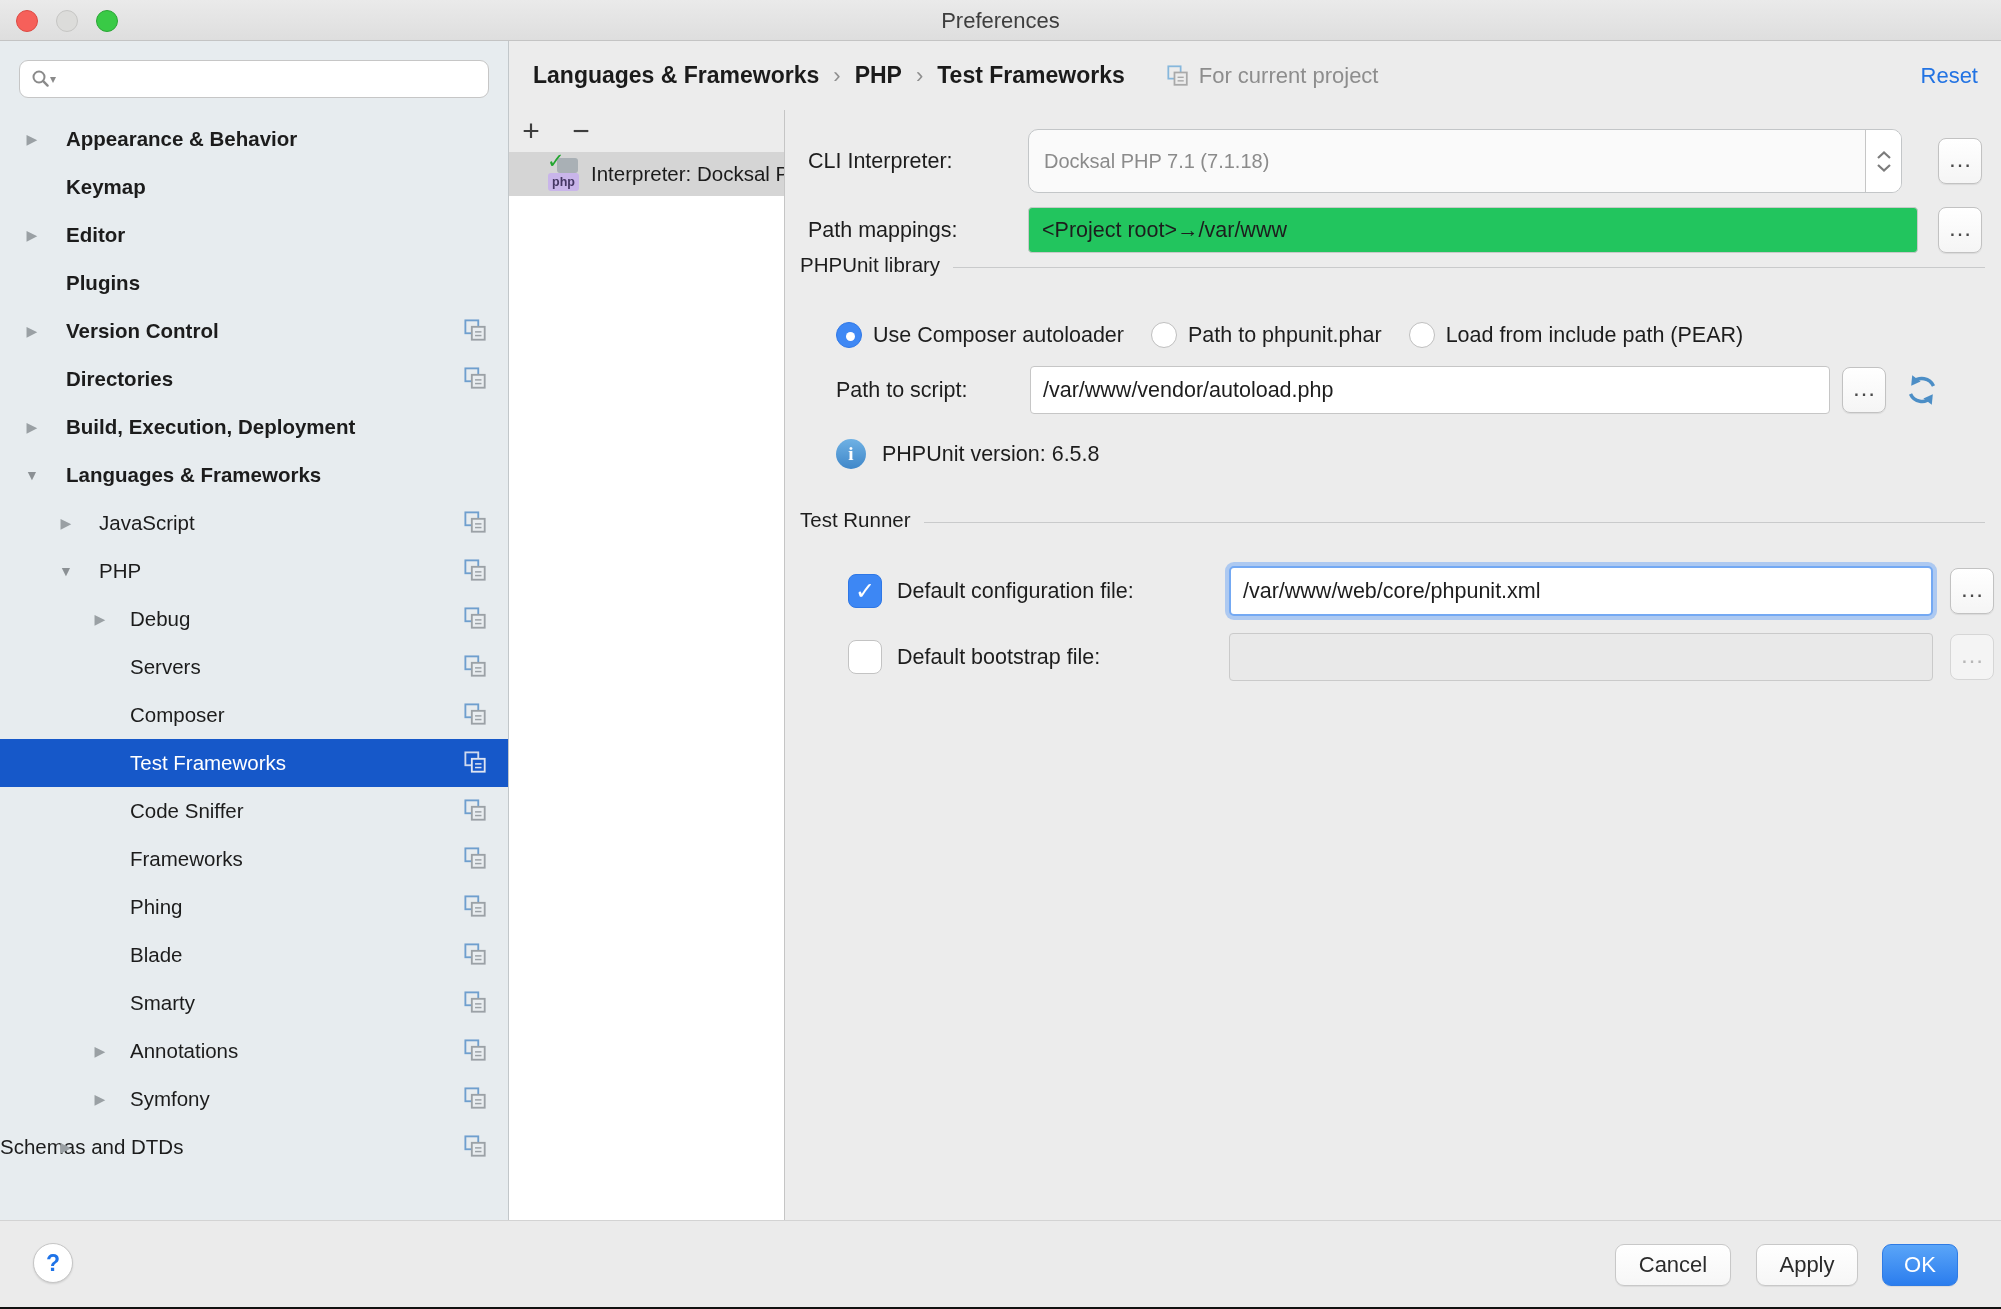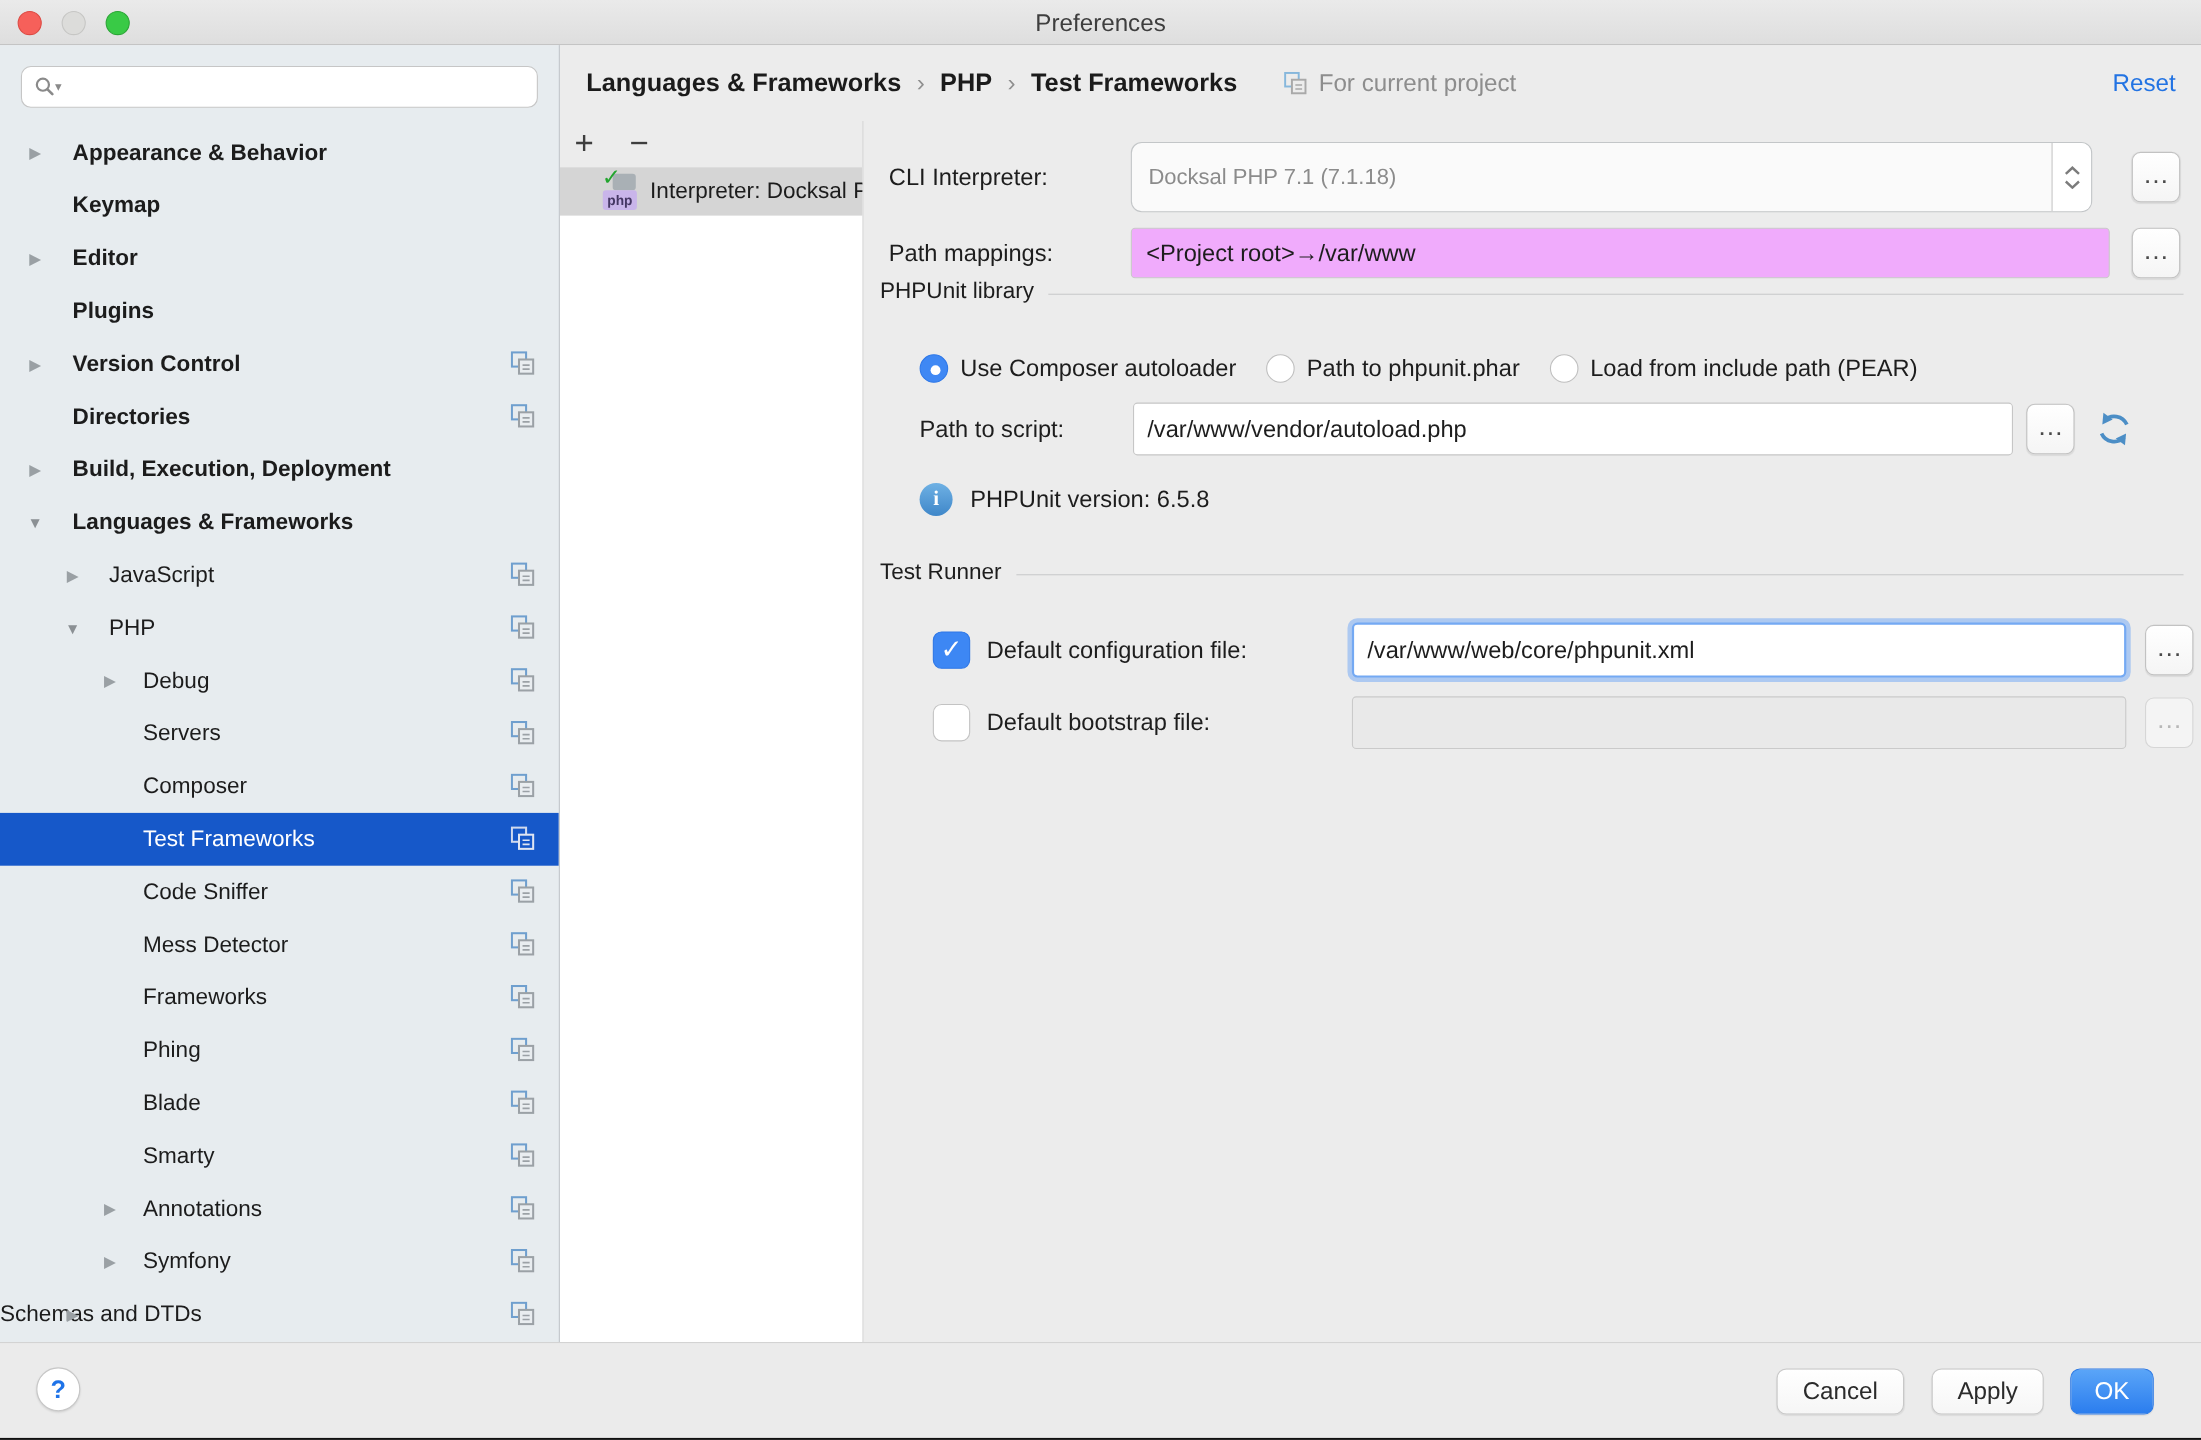--- a/index.html
+++ b/index.html
@@ -80,21 +80,21 @@
   .combo-text { flex:1; padding-left:15px; font-size:20px; color:#8b8b8b; white-space:nowrap; }
   .stepper { width:36px; height:100%; border-left:1px solid #c6c6c6; background:#fff;
     display:flex; flex-direction:column; align-items:center; justify-content:center; gap:3px; }
   .browse { width:44px; height:46px; background:linear-gradient(#ffffff,#f5f5f5); border:1px solid #c2c2c2;
     border-radius:8px; font-size:24px; color:#4a4a4a; text-align:center; line-height:40px; box-shadow:0 1px 1px rgba(0,0,0,.08); }
   .browse.disabled { color:#b7b7b7; background:#f4f4f4; border-color:#d6d6d6; box-shadow:none; }
   .ml36 { margin-left:36px; } .ml20 { margin-left:20px; } .ml12 { margin-left:12px; }
   .ml18 { margin-left:18px; } .ml17 { margin-left:17px; }
 
   .row-map { top:97px; left:23px; height:46px; }
-  .field { height:46px; background:#f0abfc; border:1px solid #c9c9c9; border-radius:4px;
+  .field { height:46px; background:#22c55e; border:1px solid #c9c9c9; border-radius:4px;
     display:flex; align-items:center; padding:0 13px; font-size:21.5px; color:#1d1d1d; white-space:nowrap; }
   .field-map { width:890px; }
 
   .sec { left:15px; right:16px; display:flex; align-items:center; gap:13px; }
   .sec-1 { top:143px; } .sec-2 { top:398px; }
   .sec-title { font-size:20.5px; color:#1d1d1d; white-space:nowrap; }
   .sec-line { flex:1; height:1px; background:#c9cacb; margin-top:4px; }
 
   .radios { top:199px; left:51px; height:52px; gap:27px; }
   .radio-item { display:flex; align-items:center; gap:11px; }
@@ -267,30 +267,20 @@
     <svg class="cp" width="23" height="23" viewBox="0 0 25 25">
       <rect class="cp-back" x="1.5" y="1.5" width="14" height="14"></rect>
       <rect class="cp-front" x="8.5" y="8.5" width="14" height="14"></rect>
       <line class="cp-line" x1="12" y1="14" x2="19" y2="14"></line>
       <line class="cp-line" x1="12" y1="18" x2="19" y2="18"></line>
     </svg>
   </div>
           <div class="tree-row">
     <span class="tw" style="left: 90px;"></span>
     <span class="tlabel" style="padding-left: 130px;">Code Sniffer</span>
-    <svg class="cp" width="23" height="23" viewBox="0 0 25 25">
-      <rect class="cp-back" x="1.5" y="1.5" width="14" height="14"></rect>
-      <rect class="cp-front" x="8.5" y="8.5" width="14" height="14"></rect>
-      <line class="cp-line" x1="12" y1="14" x2="19" y2="14"></line>
-      <line class="cp-line" x1="12" y1="18" x2="19" y2="18"></line>
-    </svg>
-  </div>
-          <div class="tree-row">
-    <span class="tw" style="left: 90px;"></span>
-    <span class="tlabel" style="padding-left: 130px;">Mess Detector</span>
     <svg class="cp" width="23" height="23" viewBox="0 0 25 25">
       <rect class="cp-back" x="1.5" y="1.5" width="14" height="14"></rect>
       <rect class="cp-front" x="8.5" y="8.5" width="14" height="14"></rect>
       <line class="cp-line" x1="12" y1="14" x2="19" y2="14"></line>
       <line class="cp-line" x1="12" y1="18" x2="19" y2="18"></line>
     </svg>
   </div>
           <div class="tree-row">
     <span class="tw" style="left: 90px;"></span>
     <span class="tlabel" style="padding-left: 130px;">Frameworks</span>

